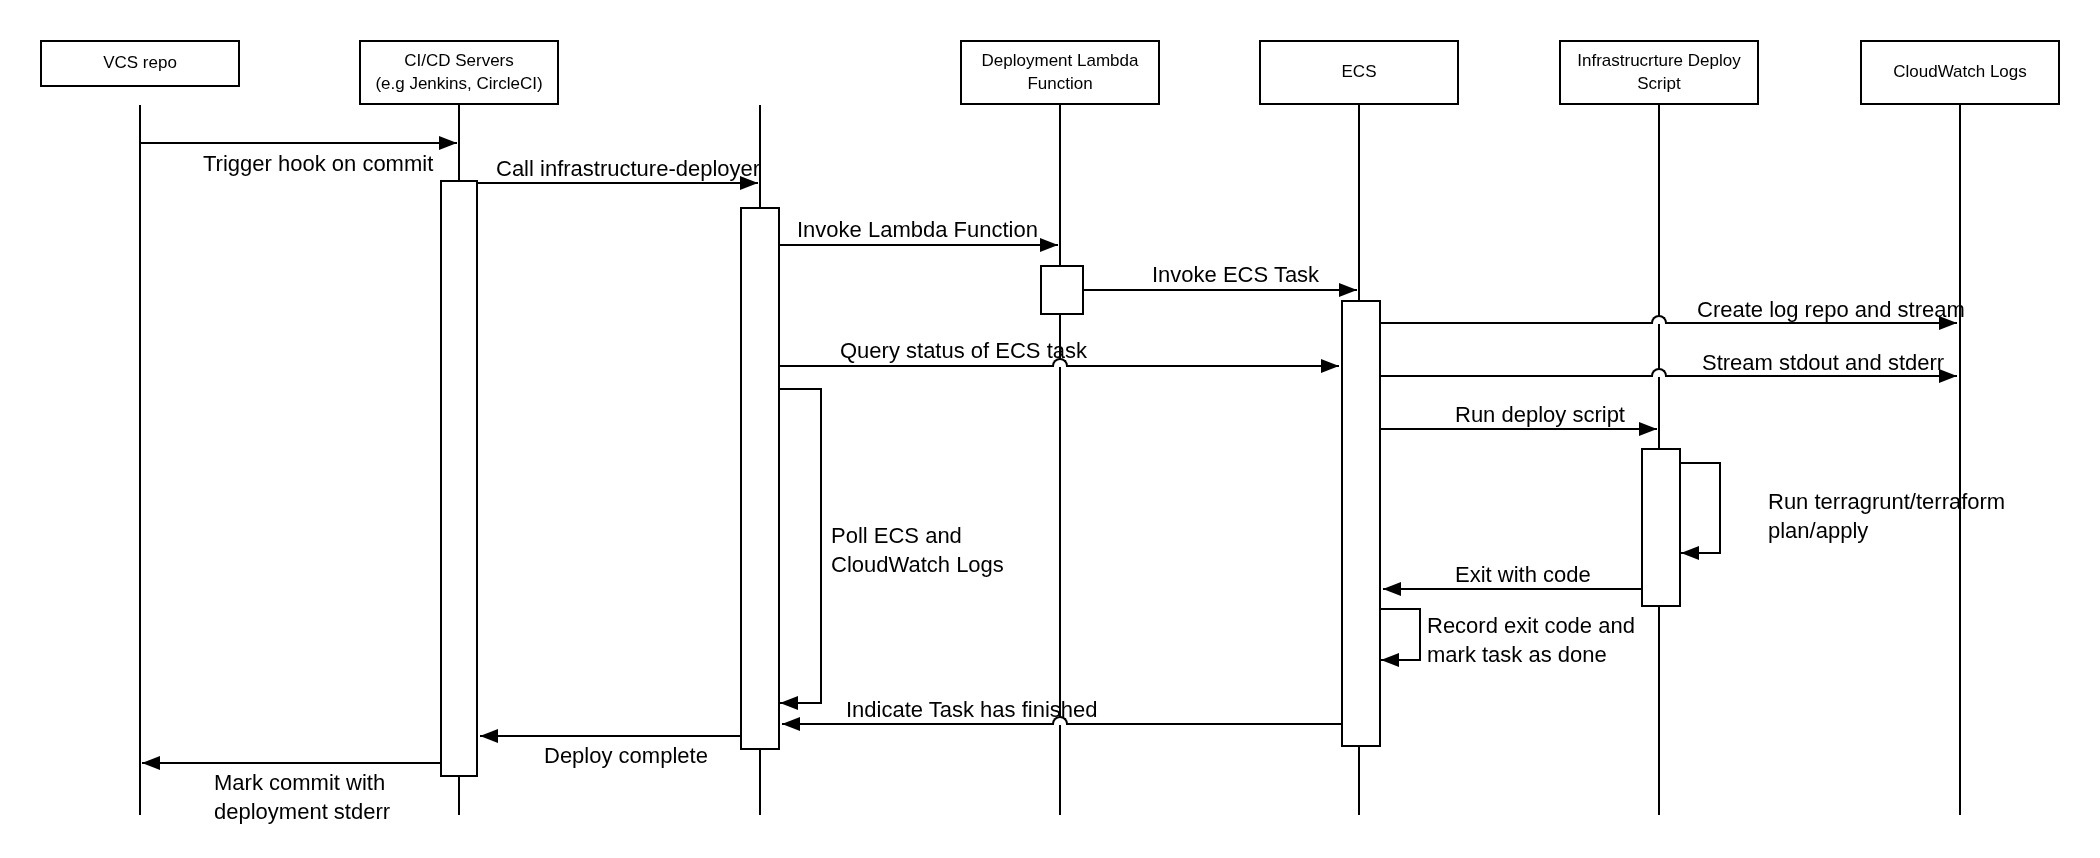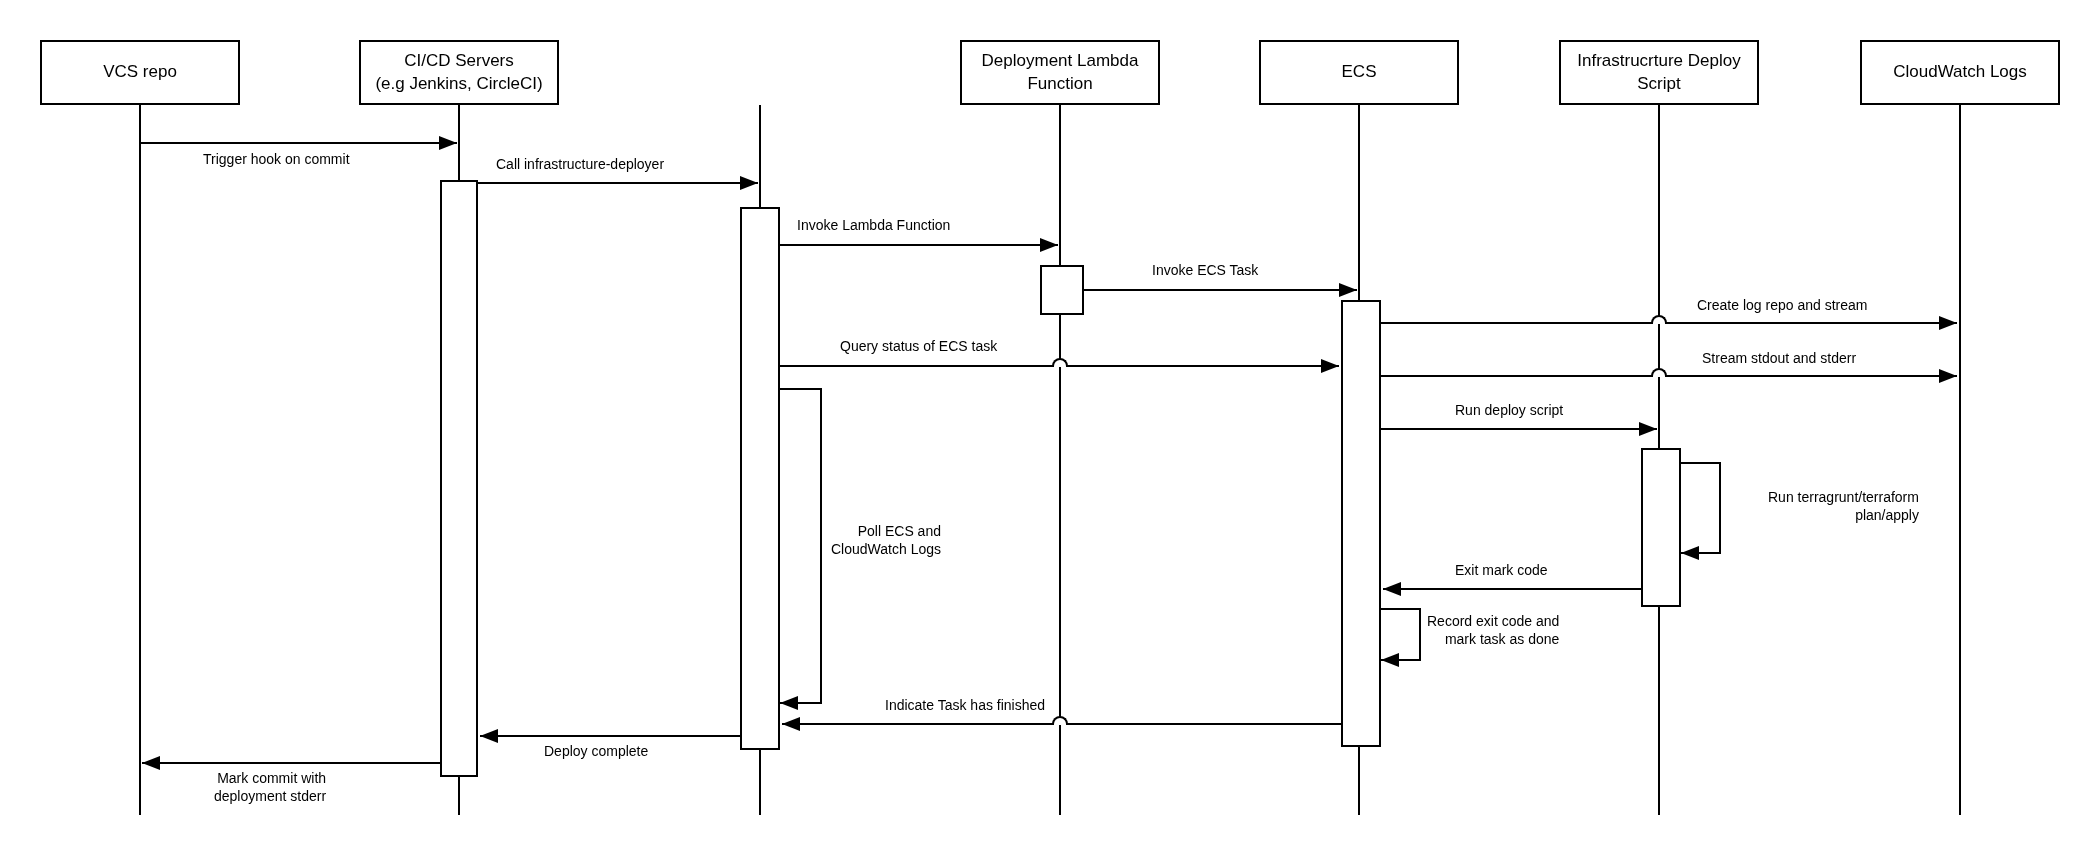--- a/index.html
+++ b/index.html
@@ -8,30 +8,30 @@
   .actor-head{position:absolute;box-sizing:border-box;border:2px solid #000;background:#fff;
               display:flex;flex-direction:column;align-items:center;justify-content:center;
               text-align:center;font-size:17px;line-height:1.3;z-index:2;}
   .lifeline{position:absolute;width:2px;background:#000;z-index:1;}
   .activation{position:absolute;box-sizing:border-box;border:2px solid #000;background:#fff;z-index:2;}
   .msg-line{position:absolute;height:2px;background:#000;z-index:3;}
   .vseg{position:absolute;width:2px;background:#000;z-index:3;}
   .arrow{position:absolute;width:0;height:0;border-top:7px solid transparent;border-bottom:7px solid transparent;z-index:3;}
   .arrow.right{border-left:18px solid #000;}
   .arrow.left{border-right:18px solid #000;}
-  .msg-label{position:absolute;font-size:14px;line-height:1.3;white-space:nowrap;z-index:5;text-align:right;}
+  .msg-label{position:absolute;font-size:22px;line-height:1.3;white-space:nowrap;z-index:5;}
   .msg-label span{display:block;}
   .hop{position:absolute;width:16px;height:9px;background:#fff;border:2px solid #000;border-bottom:none;
        border-radius:8px 8px 0 0;box-sizing:border-box;z-index:4;}
 </style>
 </head>
 <body>
 
 <div id="canvas">
-    <div class="actor-head" style="left: 40px; top: 40px; width: 200px; height: 65px;">
+    <div class="actor-head" style="left: 40px; top: 40px; width: 200px; height: 47px;">
       <span>VCS repo</span>
     </div>
     <div class="lifeline" style="left: 139px; top: 105px; height: 710px;"></div>
     <div class="actor-head" style="left: 359px; top: 40px; width: 200px; height: 65px;">
       <span>CI/CD Servers</span>
       <span>(e.g Jenkins, CircleCI)</span>
     </div>
     <div class="lifeline" style="left: 458px; top: 105px; height: 710px;"></div>
     <div class="lifeline" style="left: 759px; top: 105px; height: 710px;"></div>
     <div class="actor-head" style="left: 960px; top: 40px; width: 200px; height: 65px;">
@@ -93,25 +93,25 @@
       <span>Stream stdout and stderr</span>
     </div>
     <div class="msg-line" style="left: 1381px; top: 428px; width: 276px;"></div>
     <div class="arrow right" style="left: 1639px; top: 422px;"></div>
     <div class="msg-label" style="left: 1455px; top: 401px;">
       <span>Run deploy script</span>
     </div>
     <div class="msg-line" style="left: 1383px; top: 588px; width: 258px;"></div>
     <div class="arrow left" style="left: 1383px; top: 582px;"></div>
     <div class="msg-label" style="left: 1455px; top: 561px;">
-      <span>Exit mark code</span>
+      <span>Exit with code</span>
     </div>
     <div class="msg-line" style="left: 782px; top: 723px; width: 559px;"></div>
     <div class="arrow left" style="left: 782px; top: 717px;"></div>
-    <div class="msg-label" style="left: 846px; top: 696px; margin-left: 39px;">
+    <div class="msg-label" style="left: 846px; top: 696px;">
       <span>Indicate Task has finished</span>
     </div>
     <div class="msg-line" style="left: 480px; top: 735px; width: 260px;"></div>
     <div class="arrow left" style="left: 480px; top: 729px;"></div>
     <div class="msg-label" style="left: 544px; top: 742px;">
       <span>Deploy complete</span>
     </div>
     <div class="msg-line" style="left: 142px; top: 762px; width: 298px;"></div>
     <div class="arrow left" style="left: 142px; top: 756px;"></div>
     <div class="msg-label" style="left: 214px; top: 769px;">

